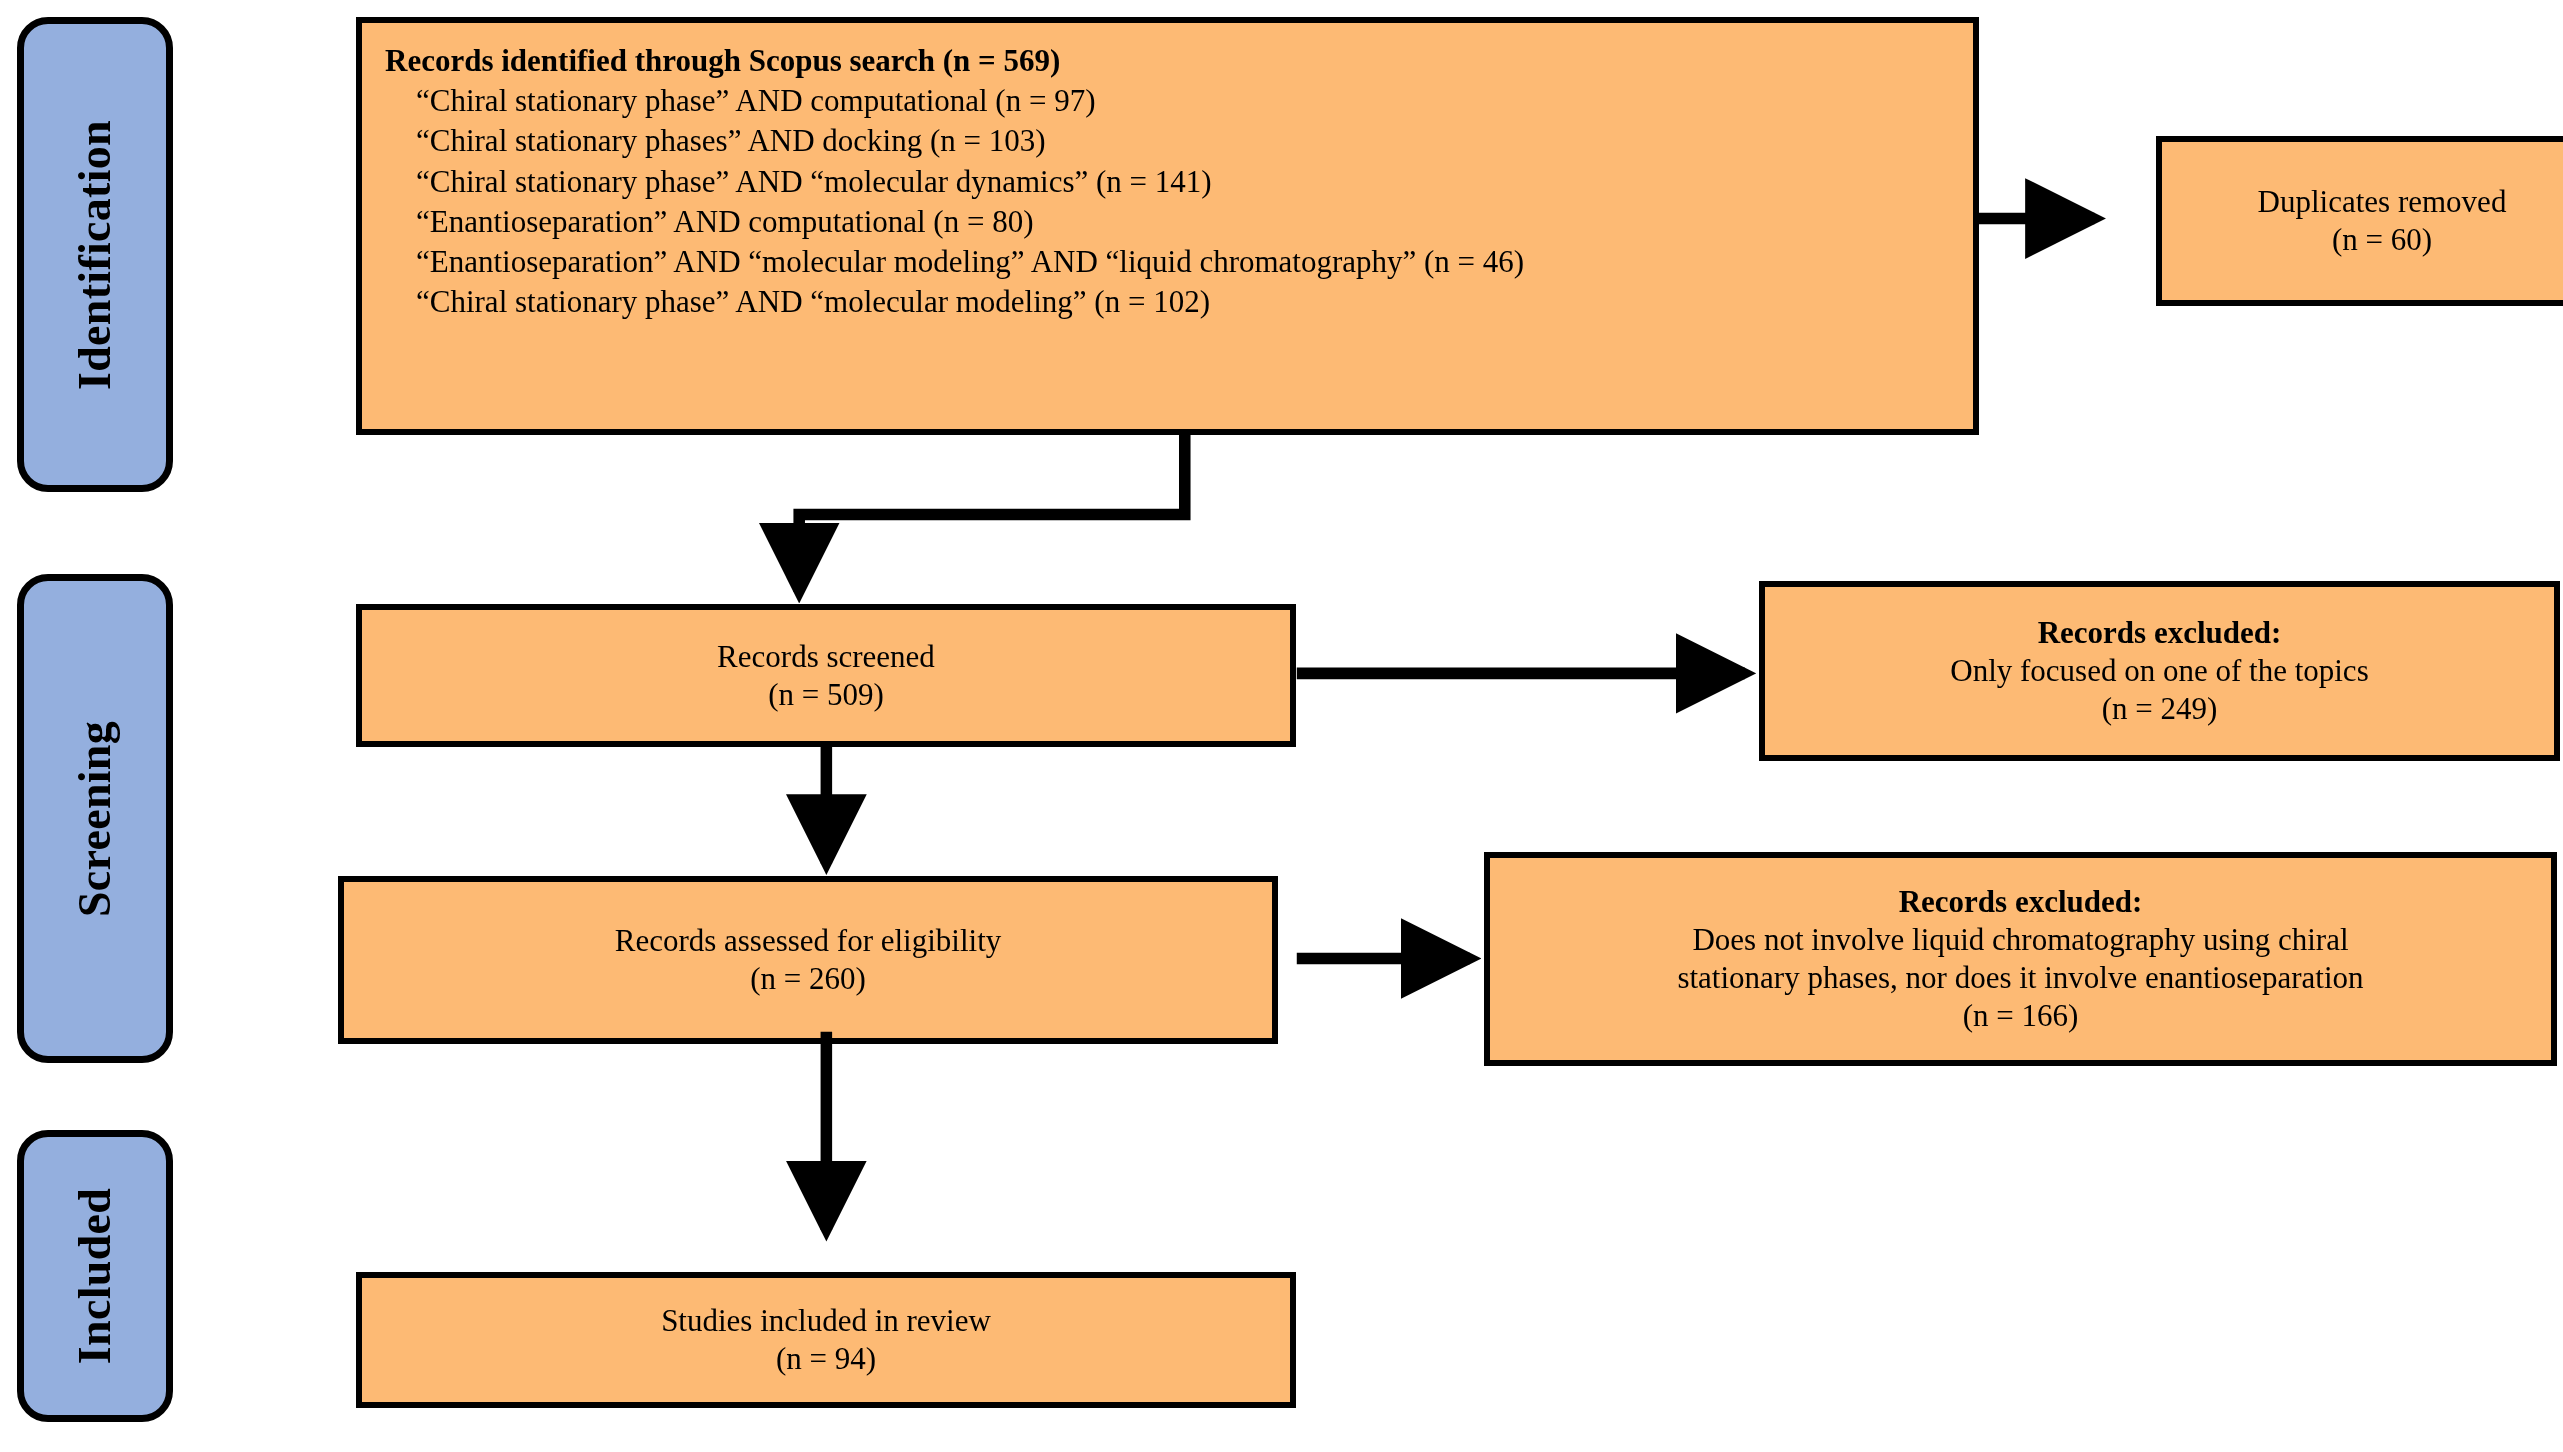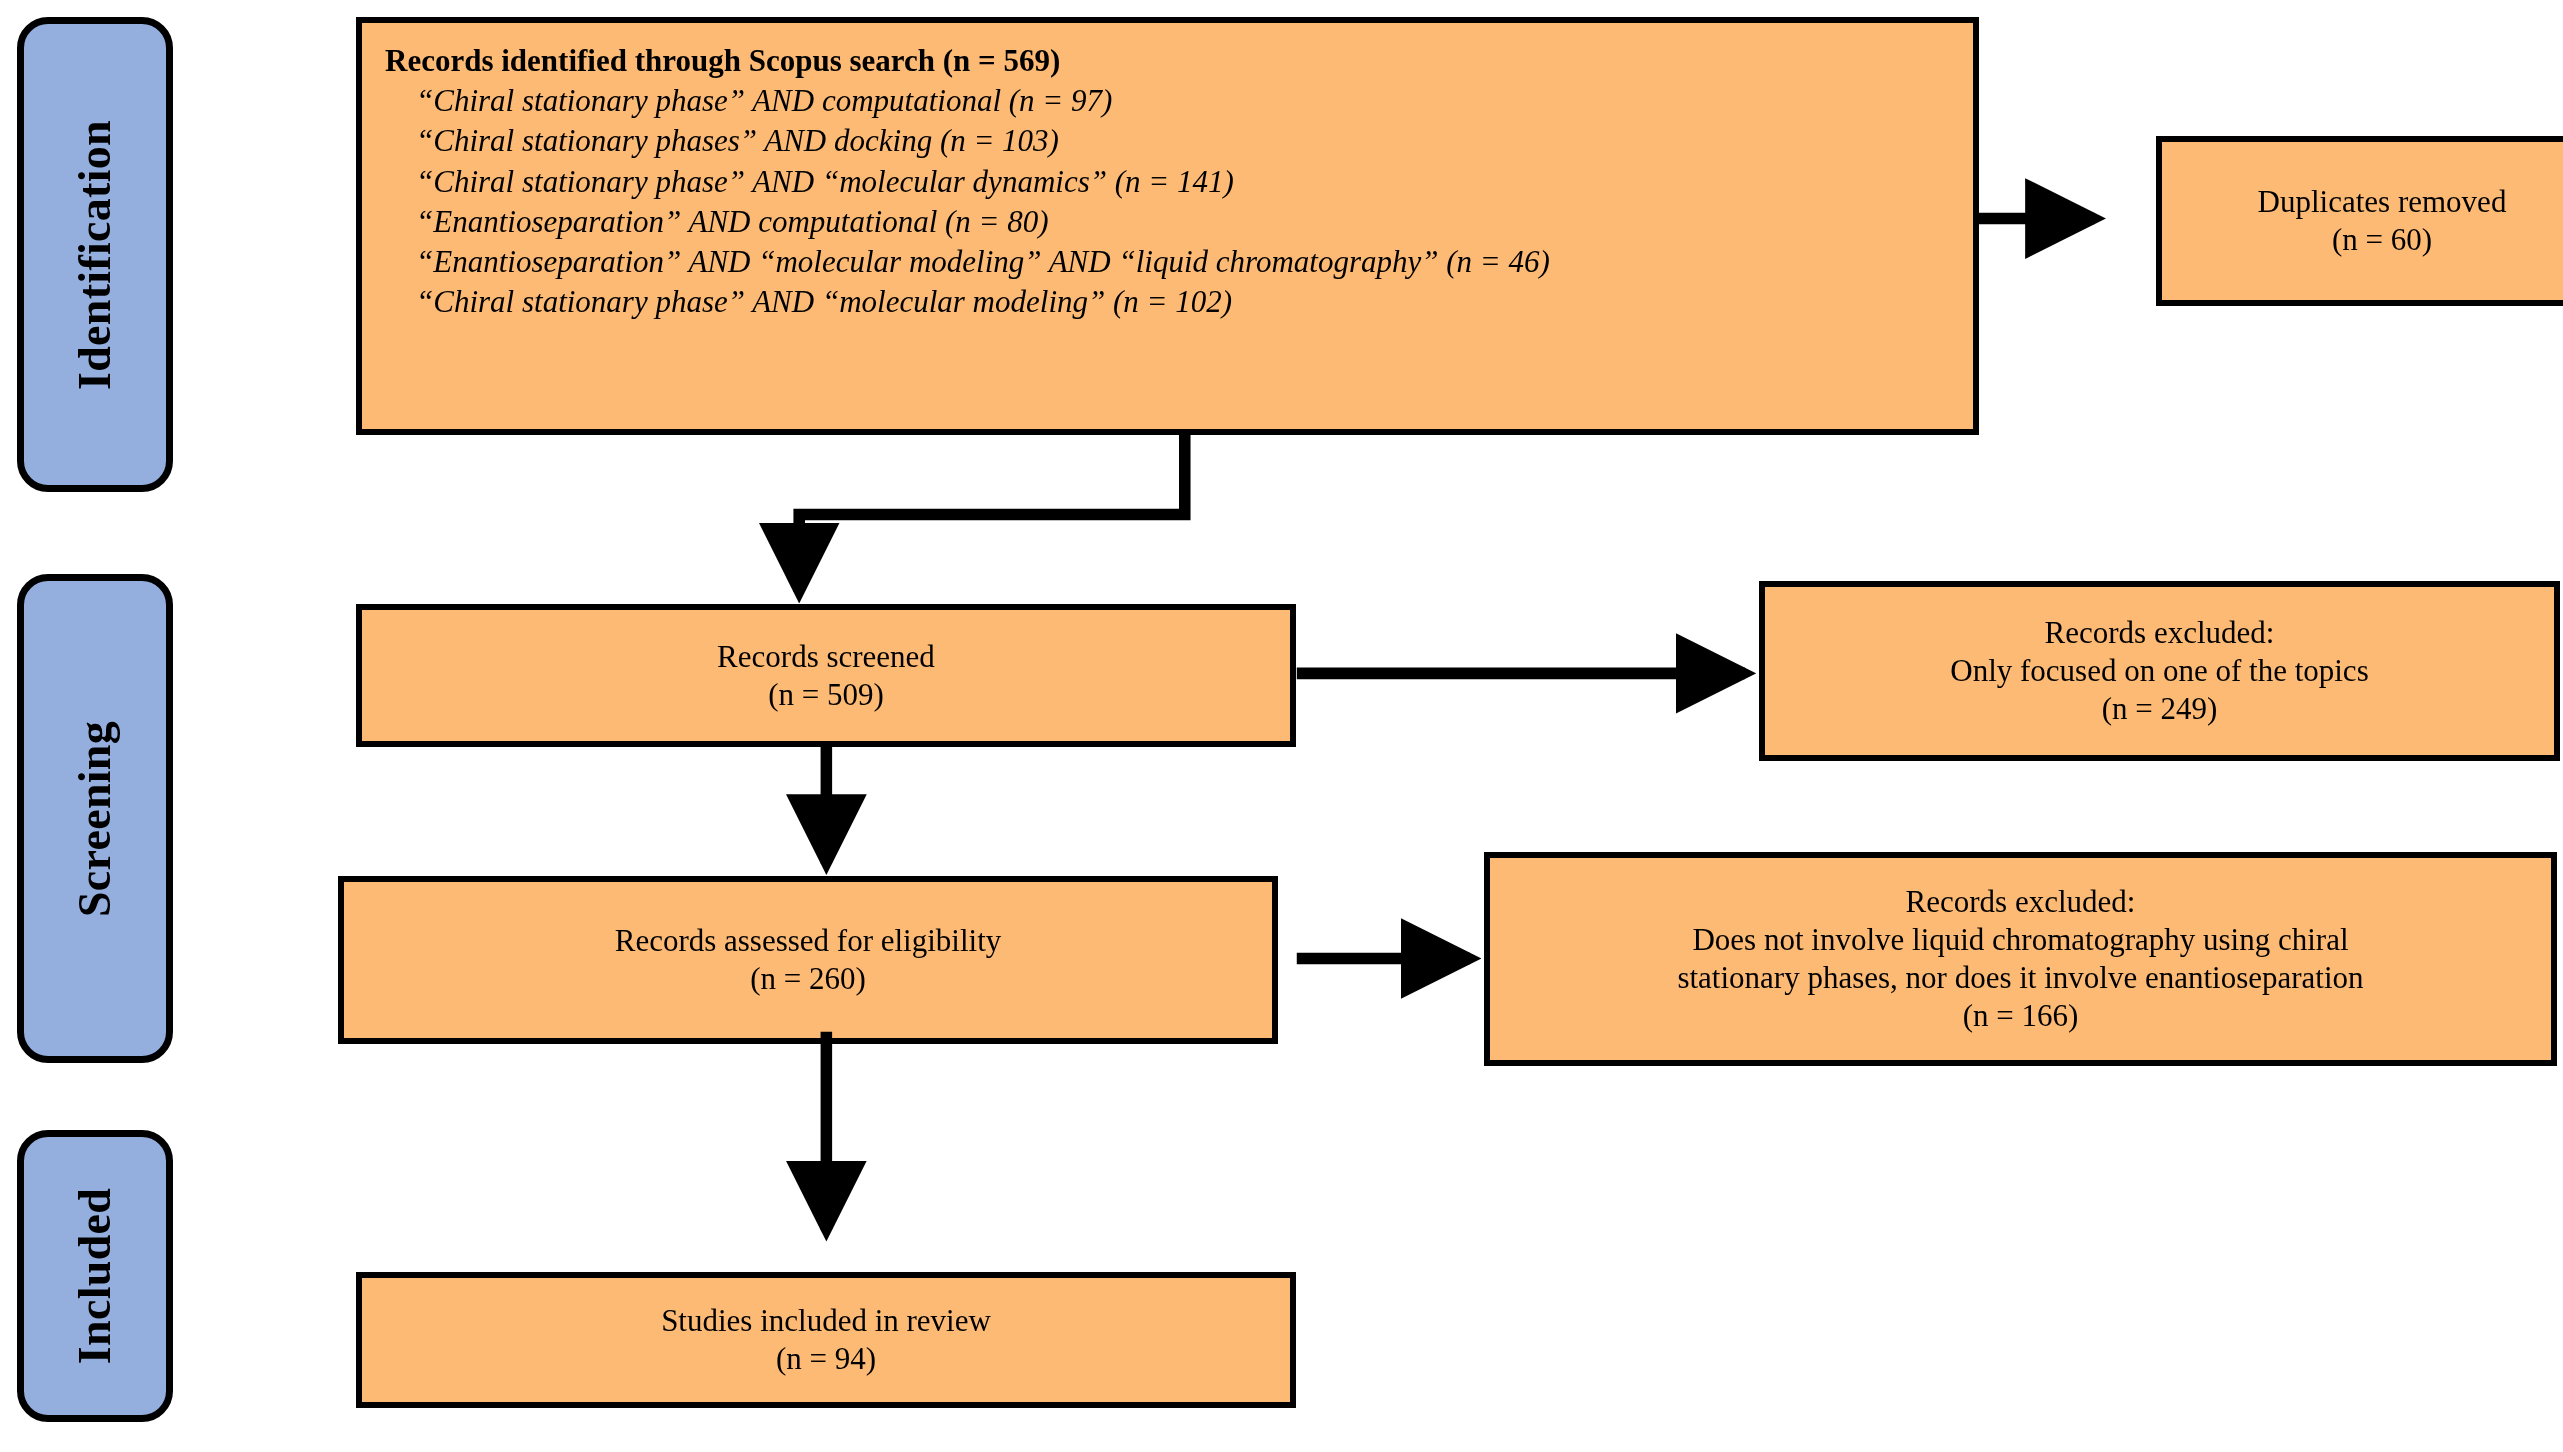--- a/index.html
+++ b/index.html
@@ -13,25 +13,25 @@
      display:flex;align-items:center;justify-content:center;}
   .stage-pill .vtext{
      transform:rotate(-90deg);white-space:nowrap;
      font-weight:700;font-size:46px;letter-spacing:0.3px;line-height:1;color:#000;}
 
   
   .fbox{position:absolute;background:#fdba74;border:6.1px solid #000;box-sizing:border-box;
         display:flex;flex-direction:column;justify-content:center;}
   .fbox.center{align-items:center;text-align:center;}
   .fbox .ln{font-size:31px;line-height:1.22;white-space:nowrap;}
-  .fbox .ln.bold{font-weight:400;}
+  .fbox .ln.bold{font-weight:700;}
 
   
   #box-identification{padding:17.7px 23px 17.7px 23px;justify-content:flex-start;}
-  #box-identification .ln{font-size:31px;line-height:1.30;font-style:italic;}
+  #box-identification .ln{font-size:31px;line-height:1.30;}
   #box-identification .hdr{font-weight:700;font-size:31px;line-height:1.30;}
   #box-identification .q{padding-left:31px;}
 
   
   #wires{position:absolute;left:0;top:0;width:2563px;height:1452px;pointer-events:none;}
 </style>
 </head>
 <body>
 
 <div id="stage">

